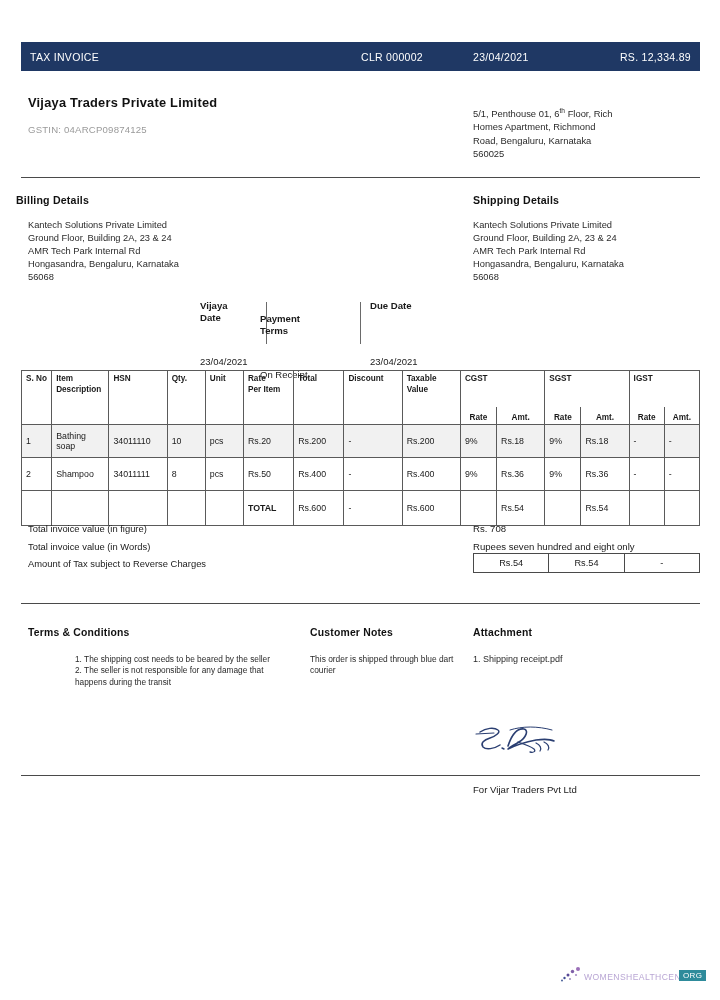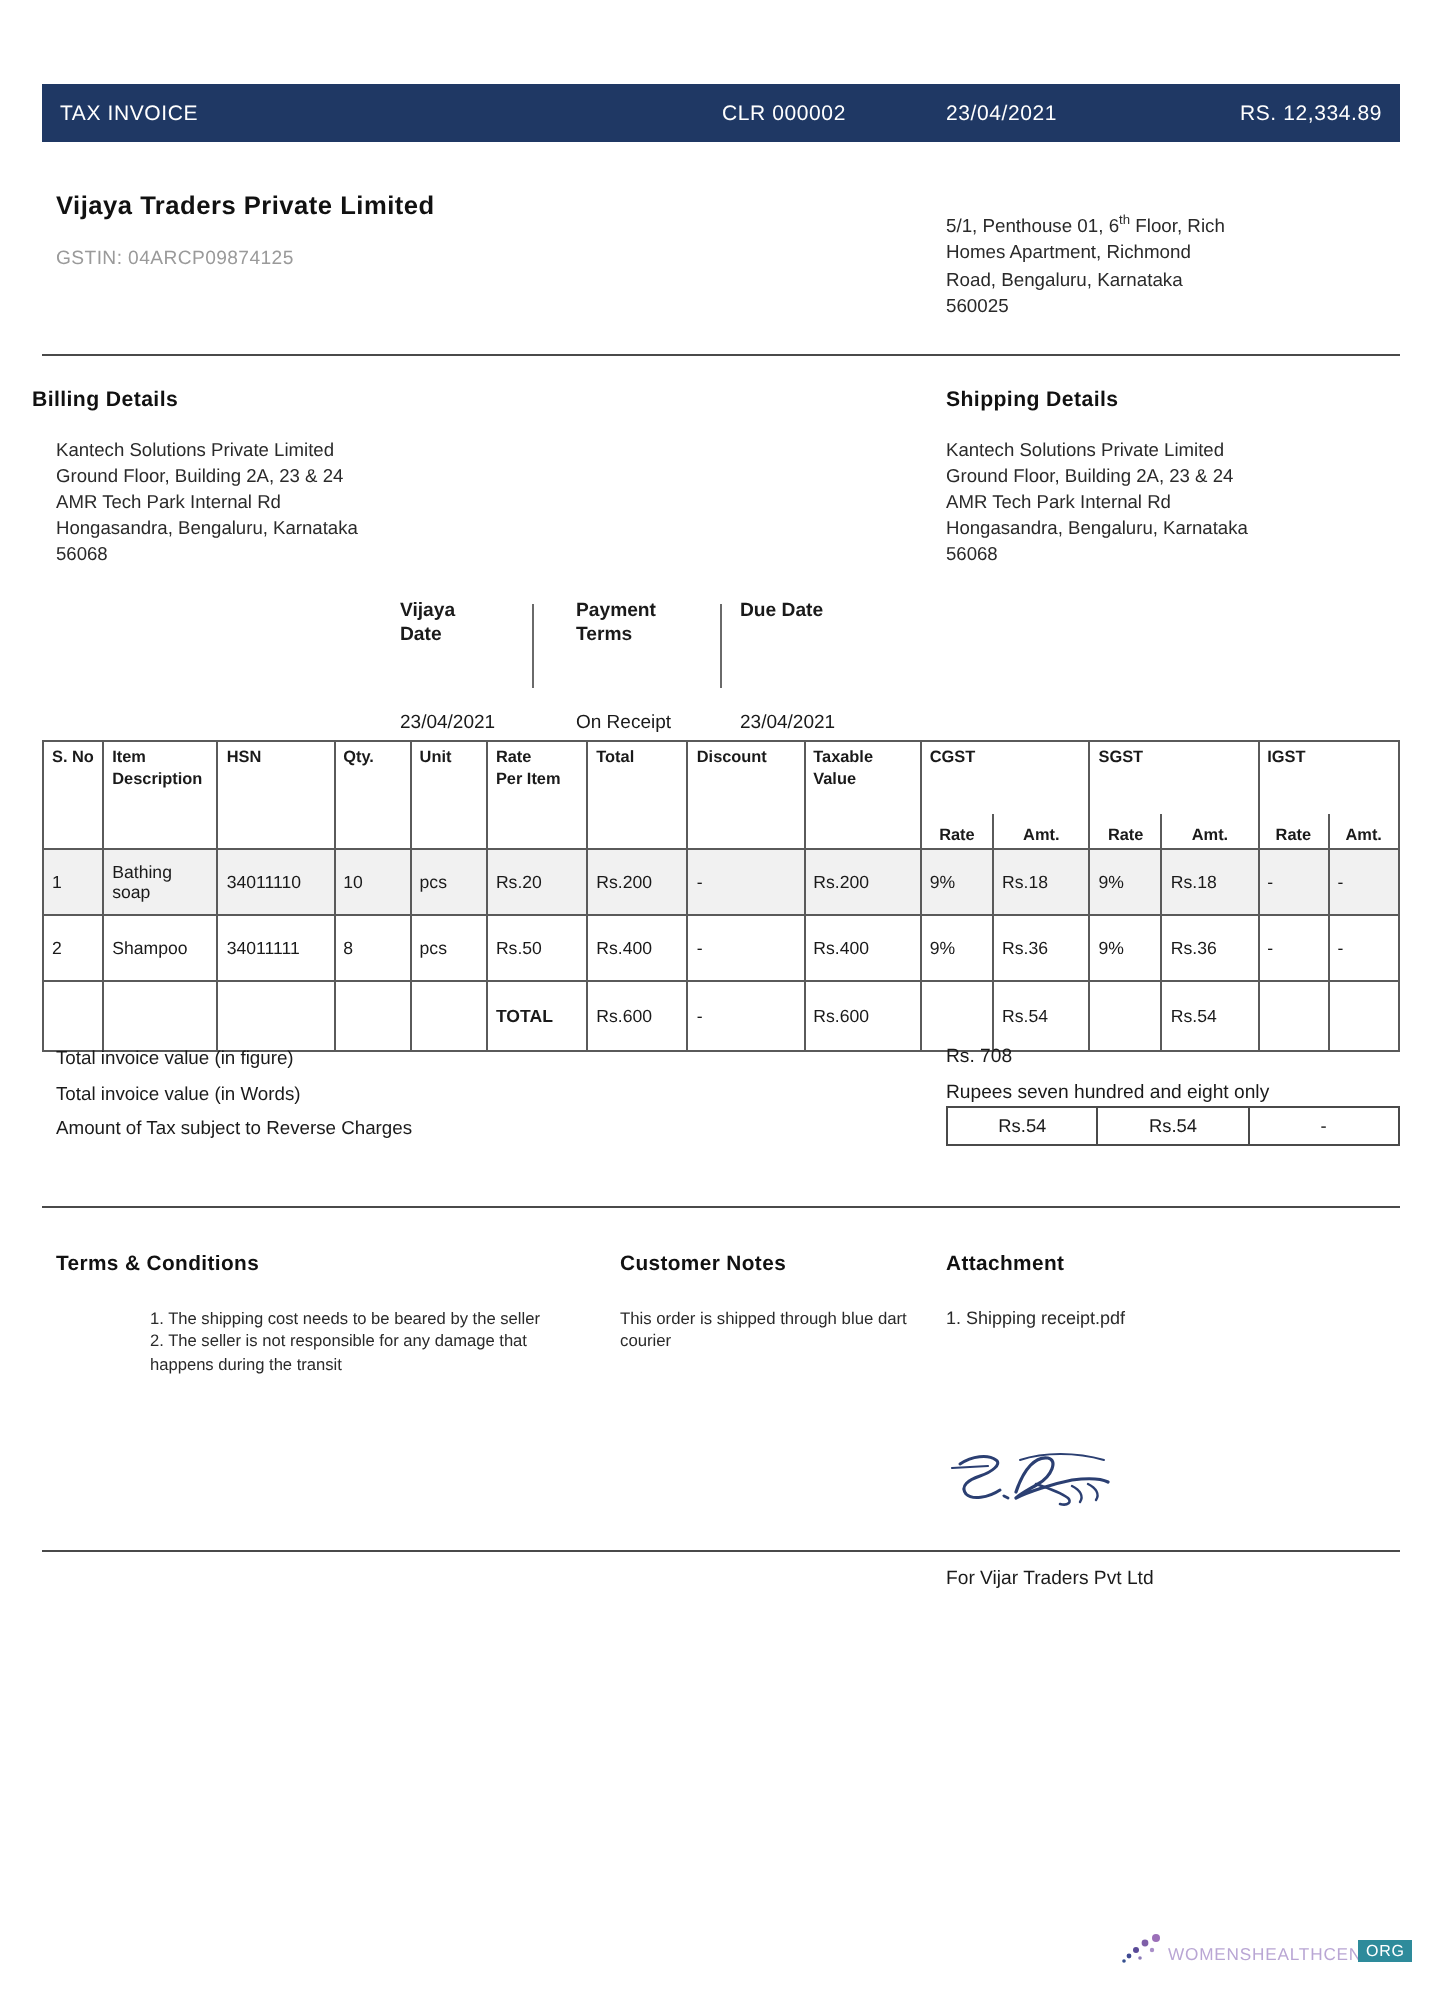--- a/index.html
+++ b/index.html
@@ -136,21 +136,21 @@
   }
   .dcol .dvalue {
     position: absolute;
     top: 56px;
     left: 0;
     font-weight: normal;
     white-space: nowrap;
     font-size: 9.5px;
   }
   .dcol-invoice { left: 0px; }
-  .dcol-terms { left: 88px; }
+  .dcol-terms { left: 60px; margin-top: 13px; }
   .dcol-due { left: 170px; }
   .dsep {
     position: absolute;
     top: 2px;
     width: 0;
     height: 42px;
     border-left: 1px solid #6a6a6a;
   }
   .dsep-1 { left: 66px; }
   .dsep-2 { left: 160px; }

